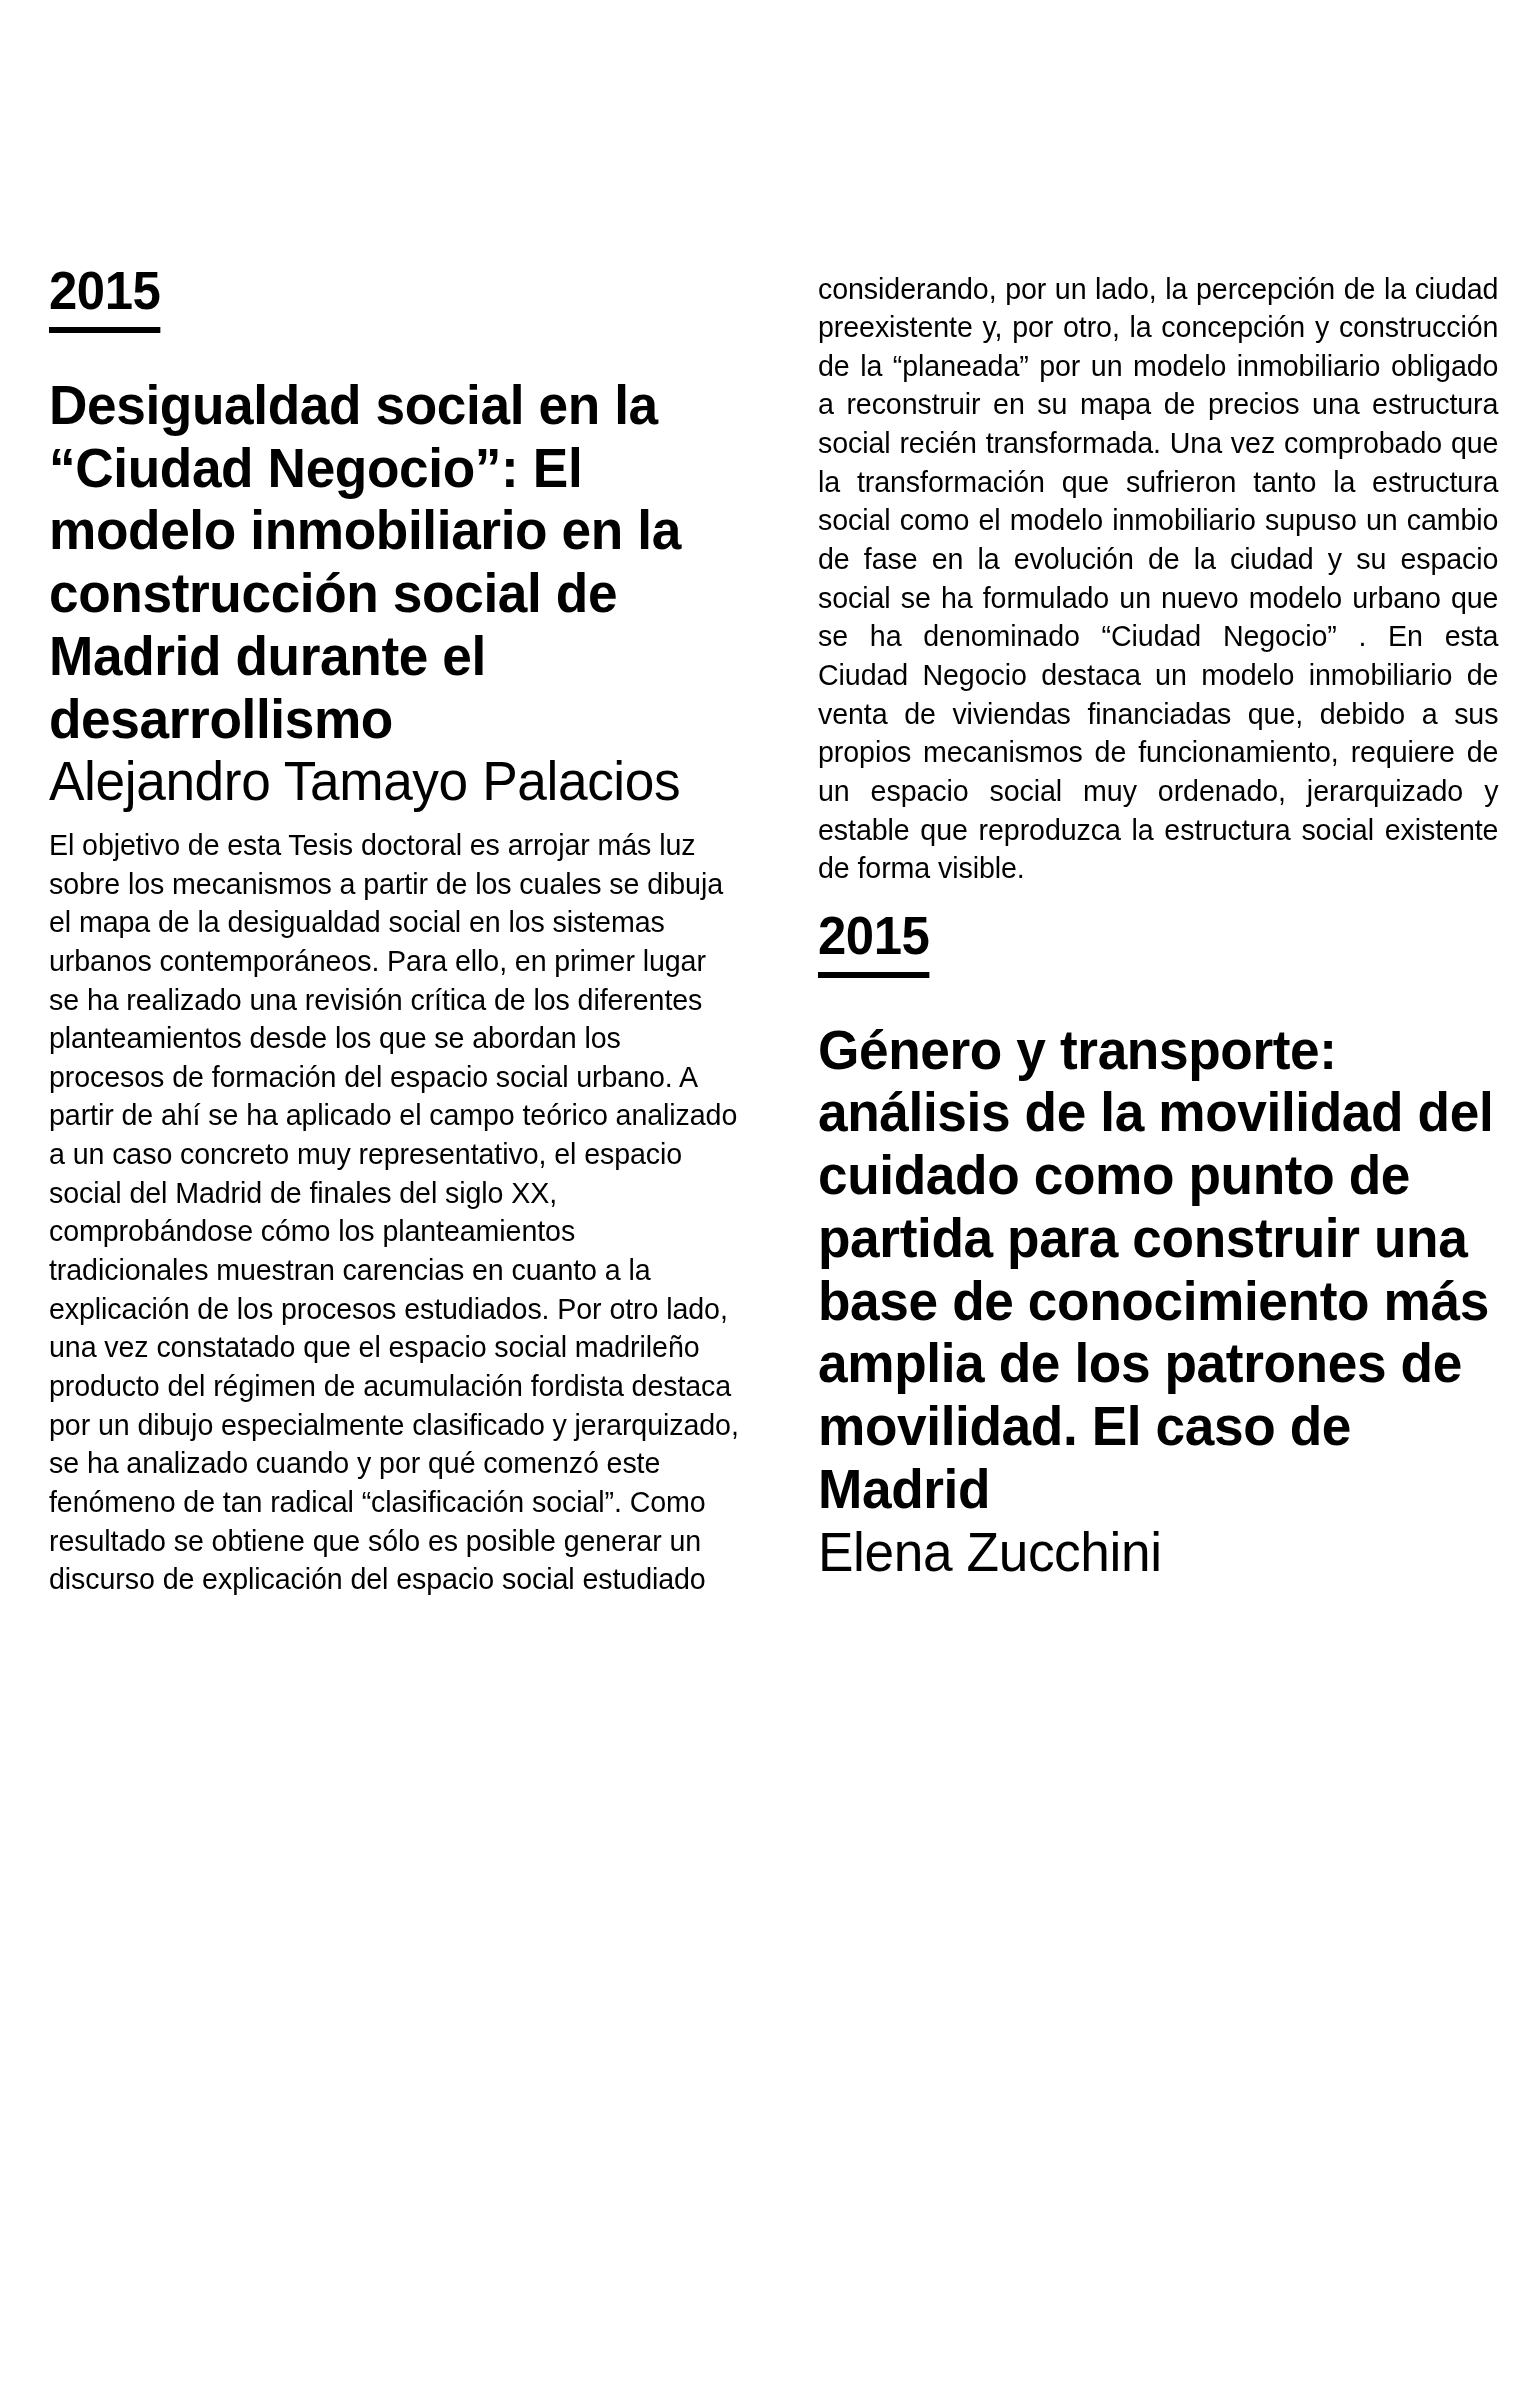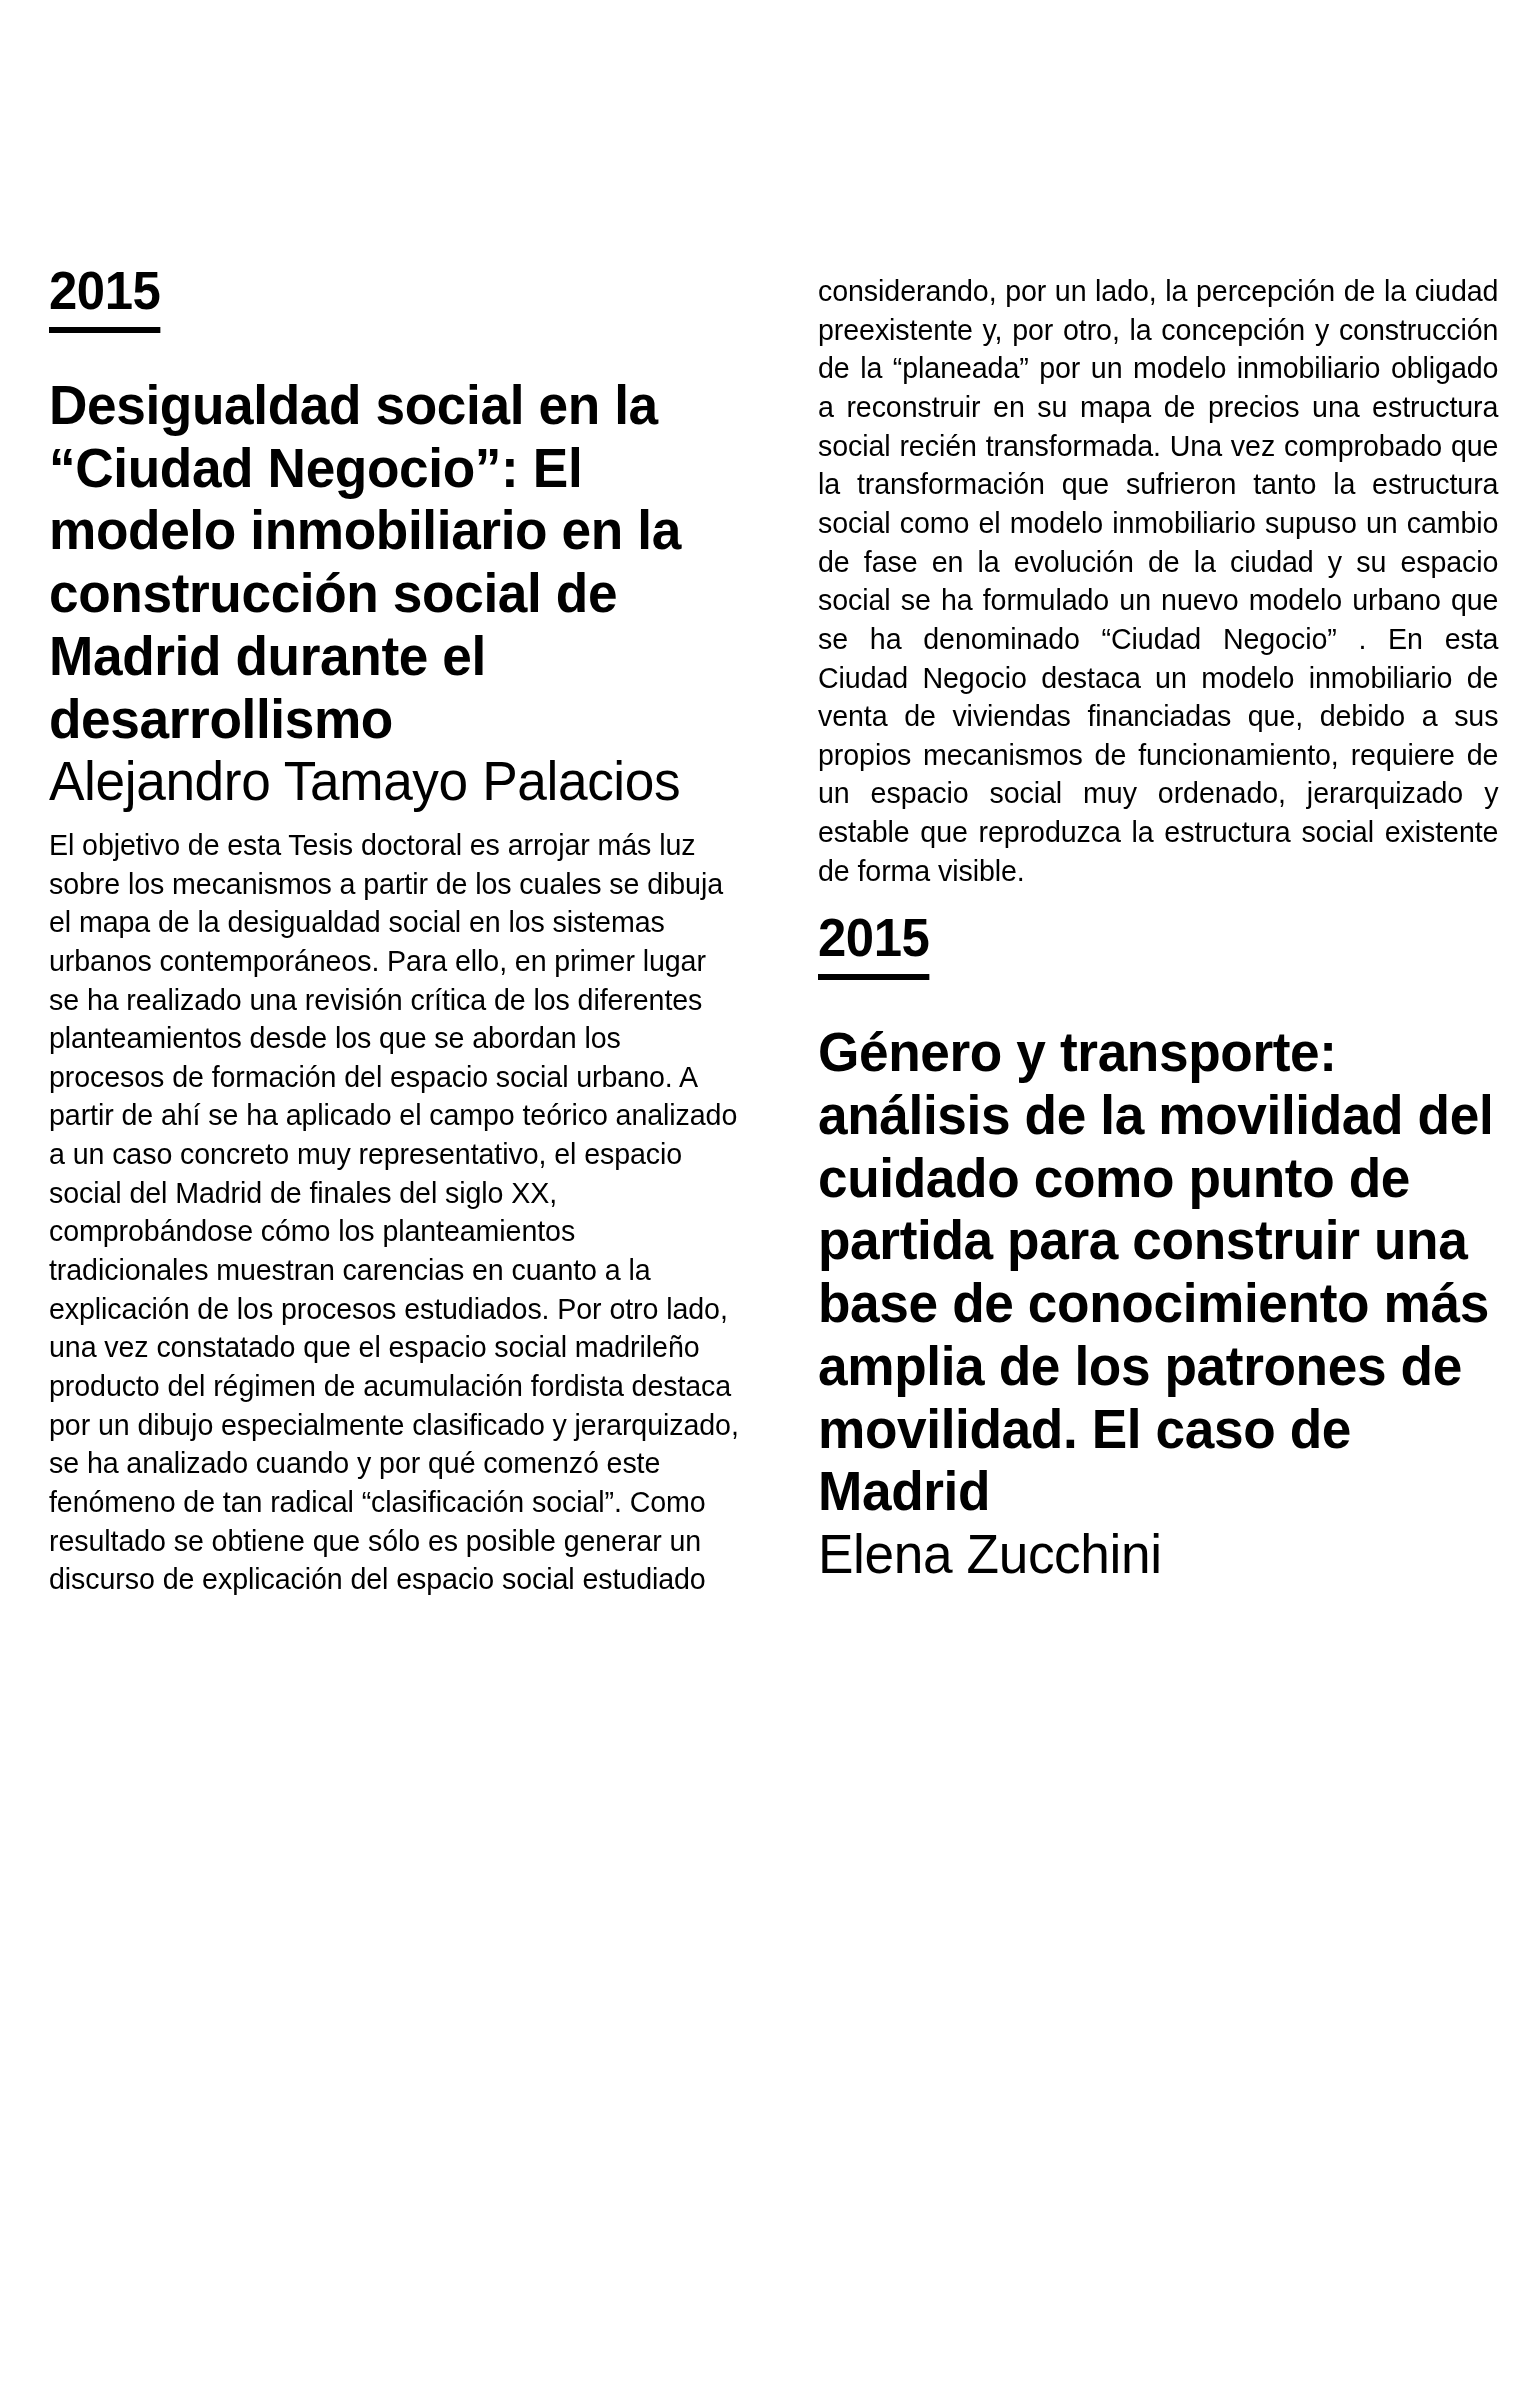--- a/index.html
+++ b/index.html
@@ -23,21 +23,21 @@
     overflow: hidden;
   }
 
   .columns {
     position: absolute;
     left: 49px;
     top: 267px;
     width: 1450px;
     display: flex;
     gap: 78px;
-    align-items: flex-end;
+    align-items: center;
   }
 
   .col {
     width: 691px;
     flex: 0 0 auto;
   }
   .col.right { width: 681px; }
 
   
   .year-block {

